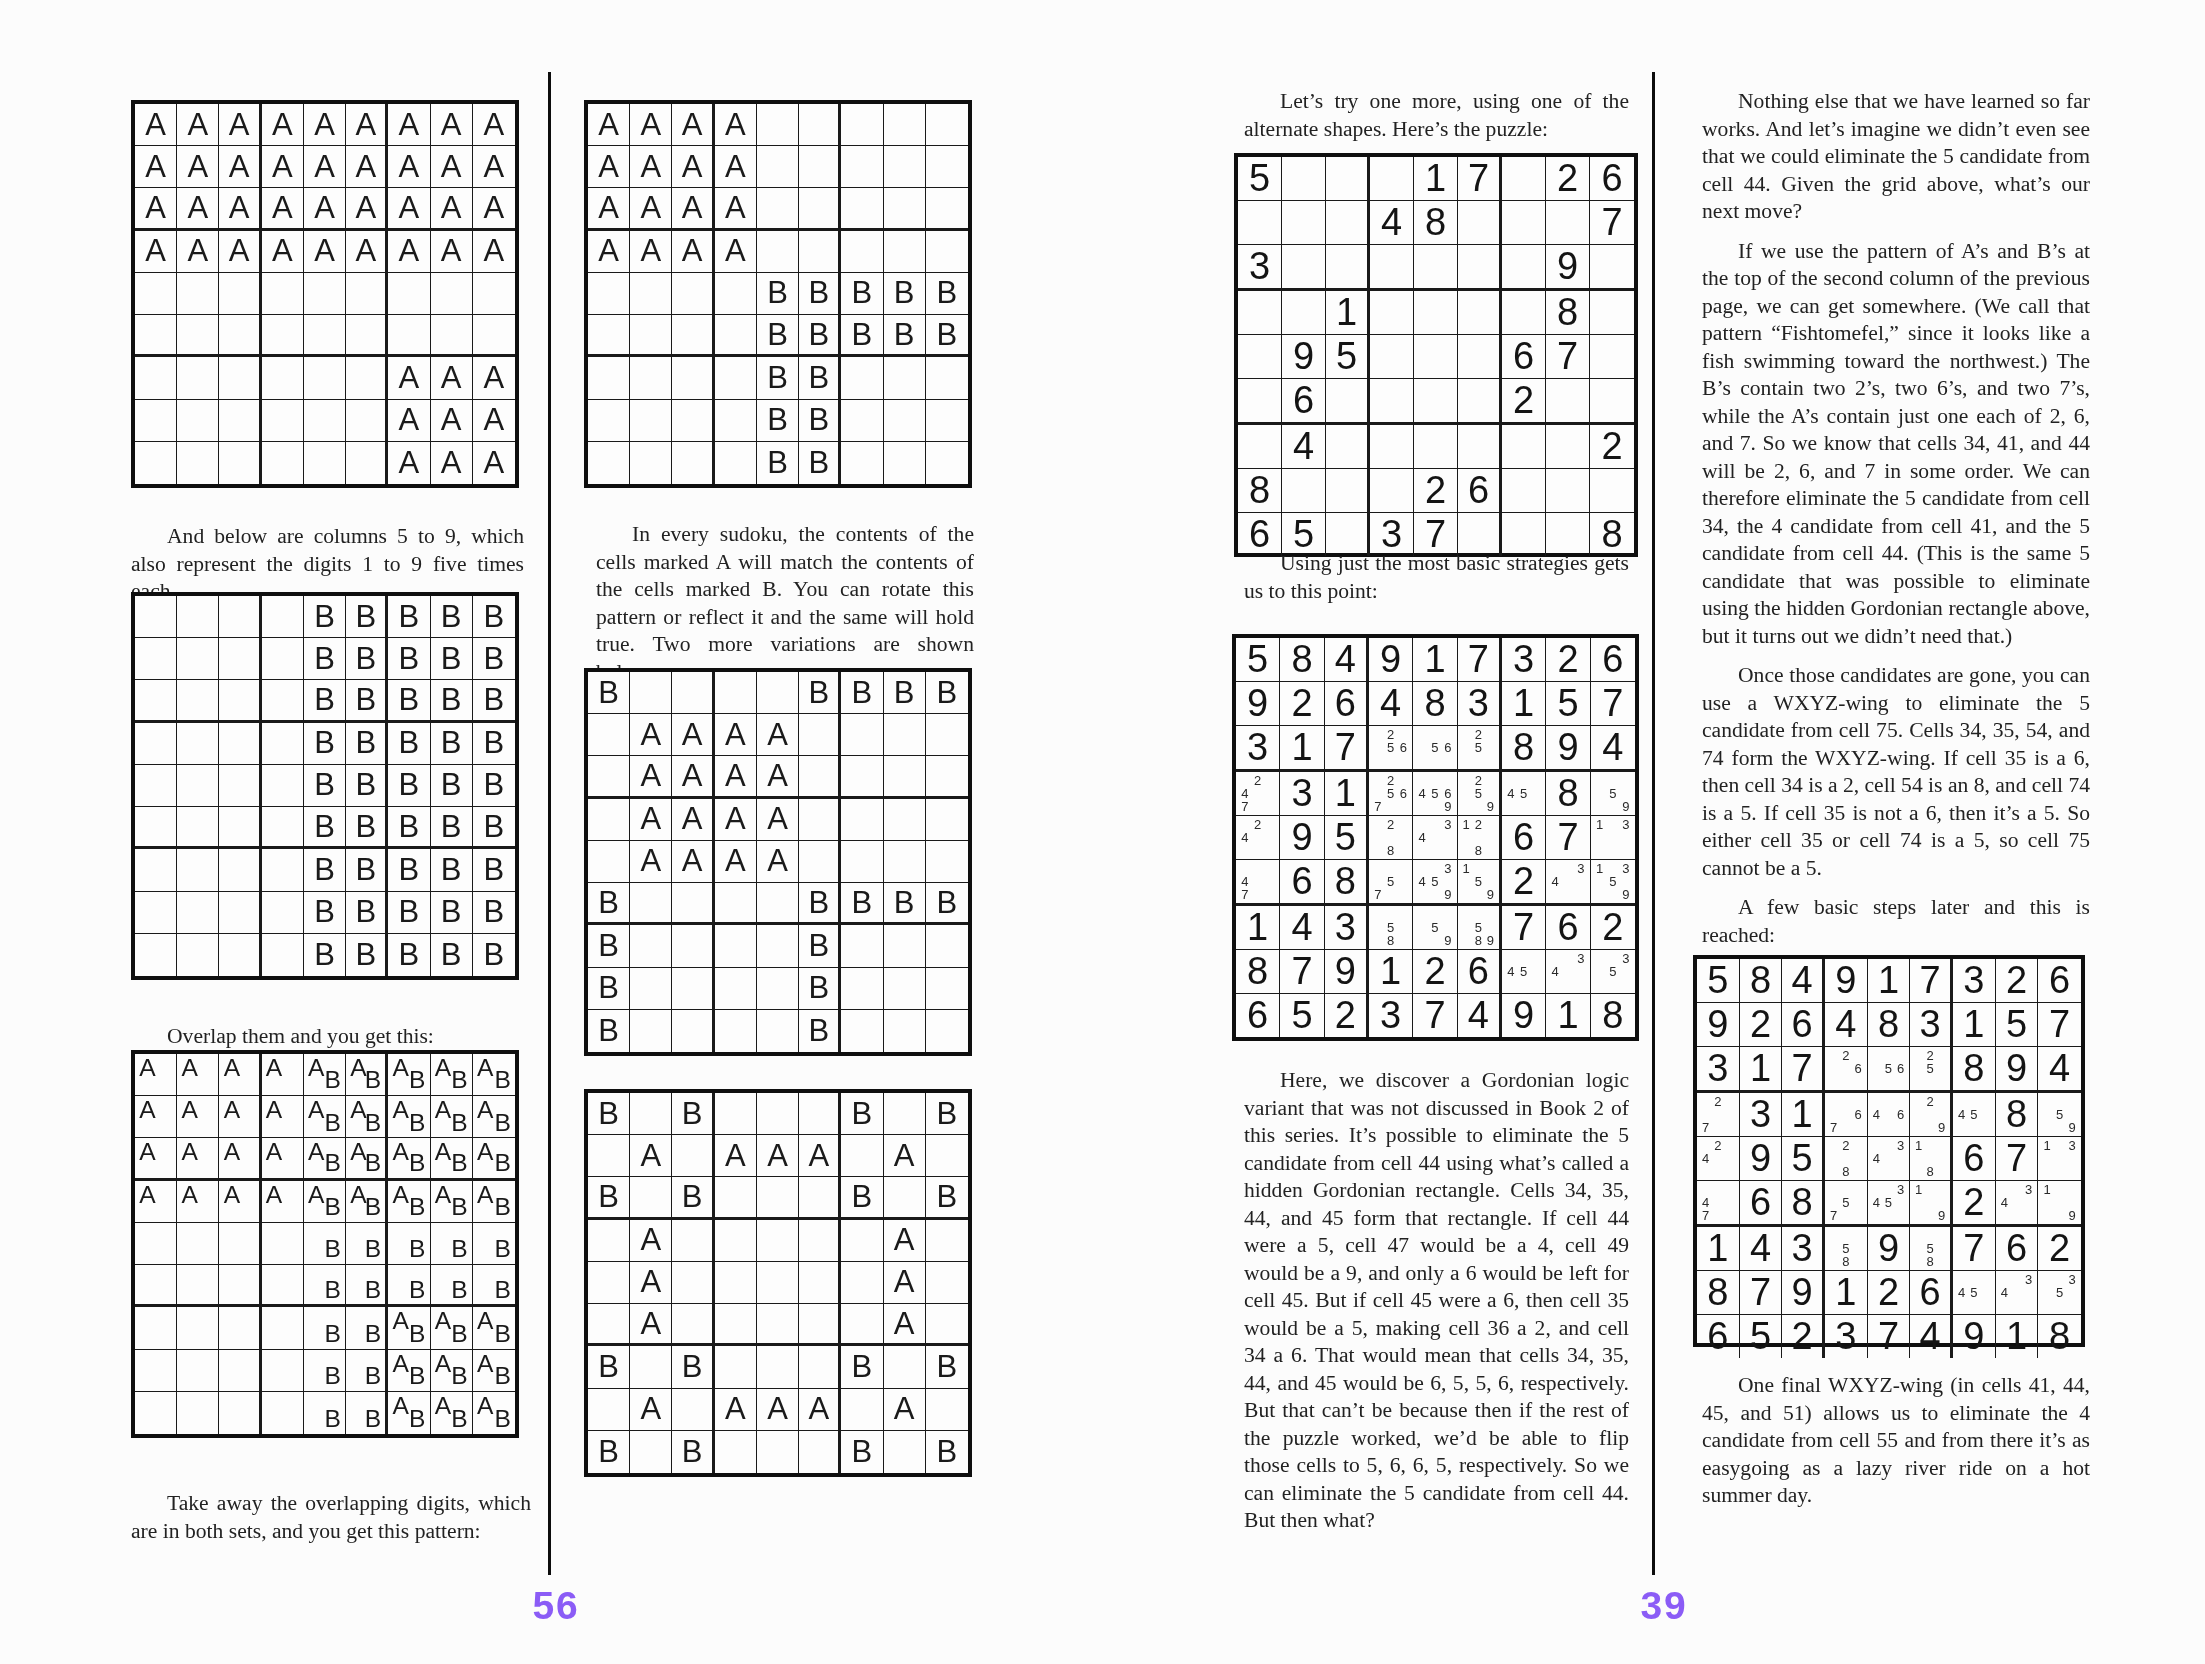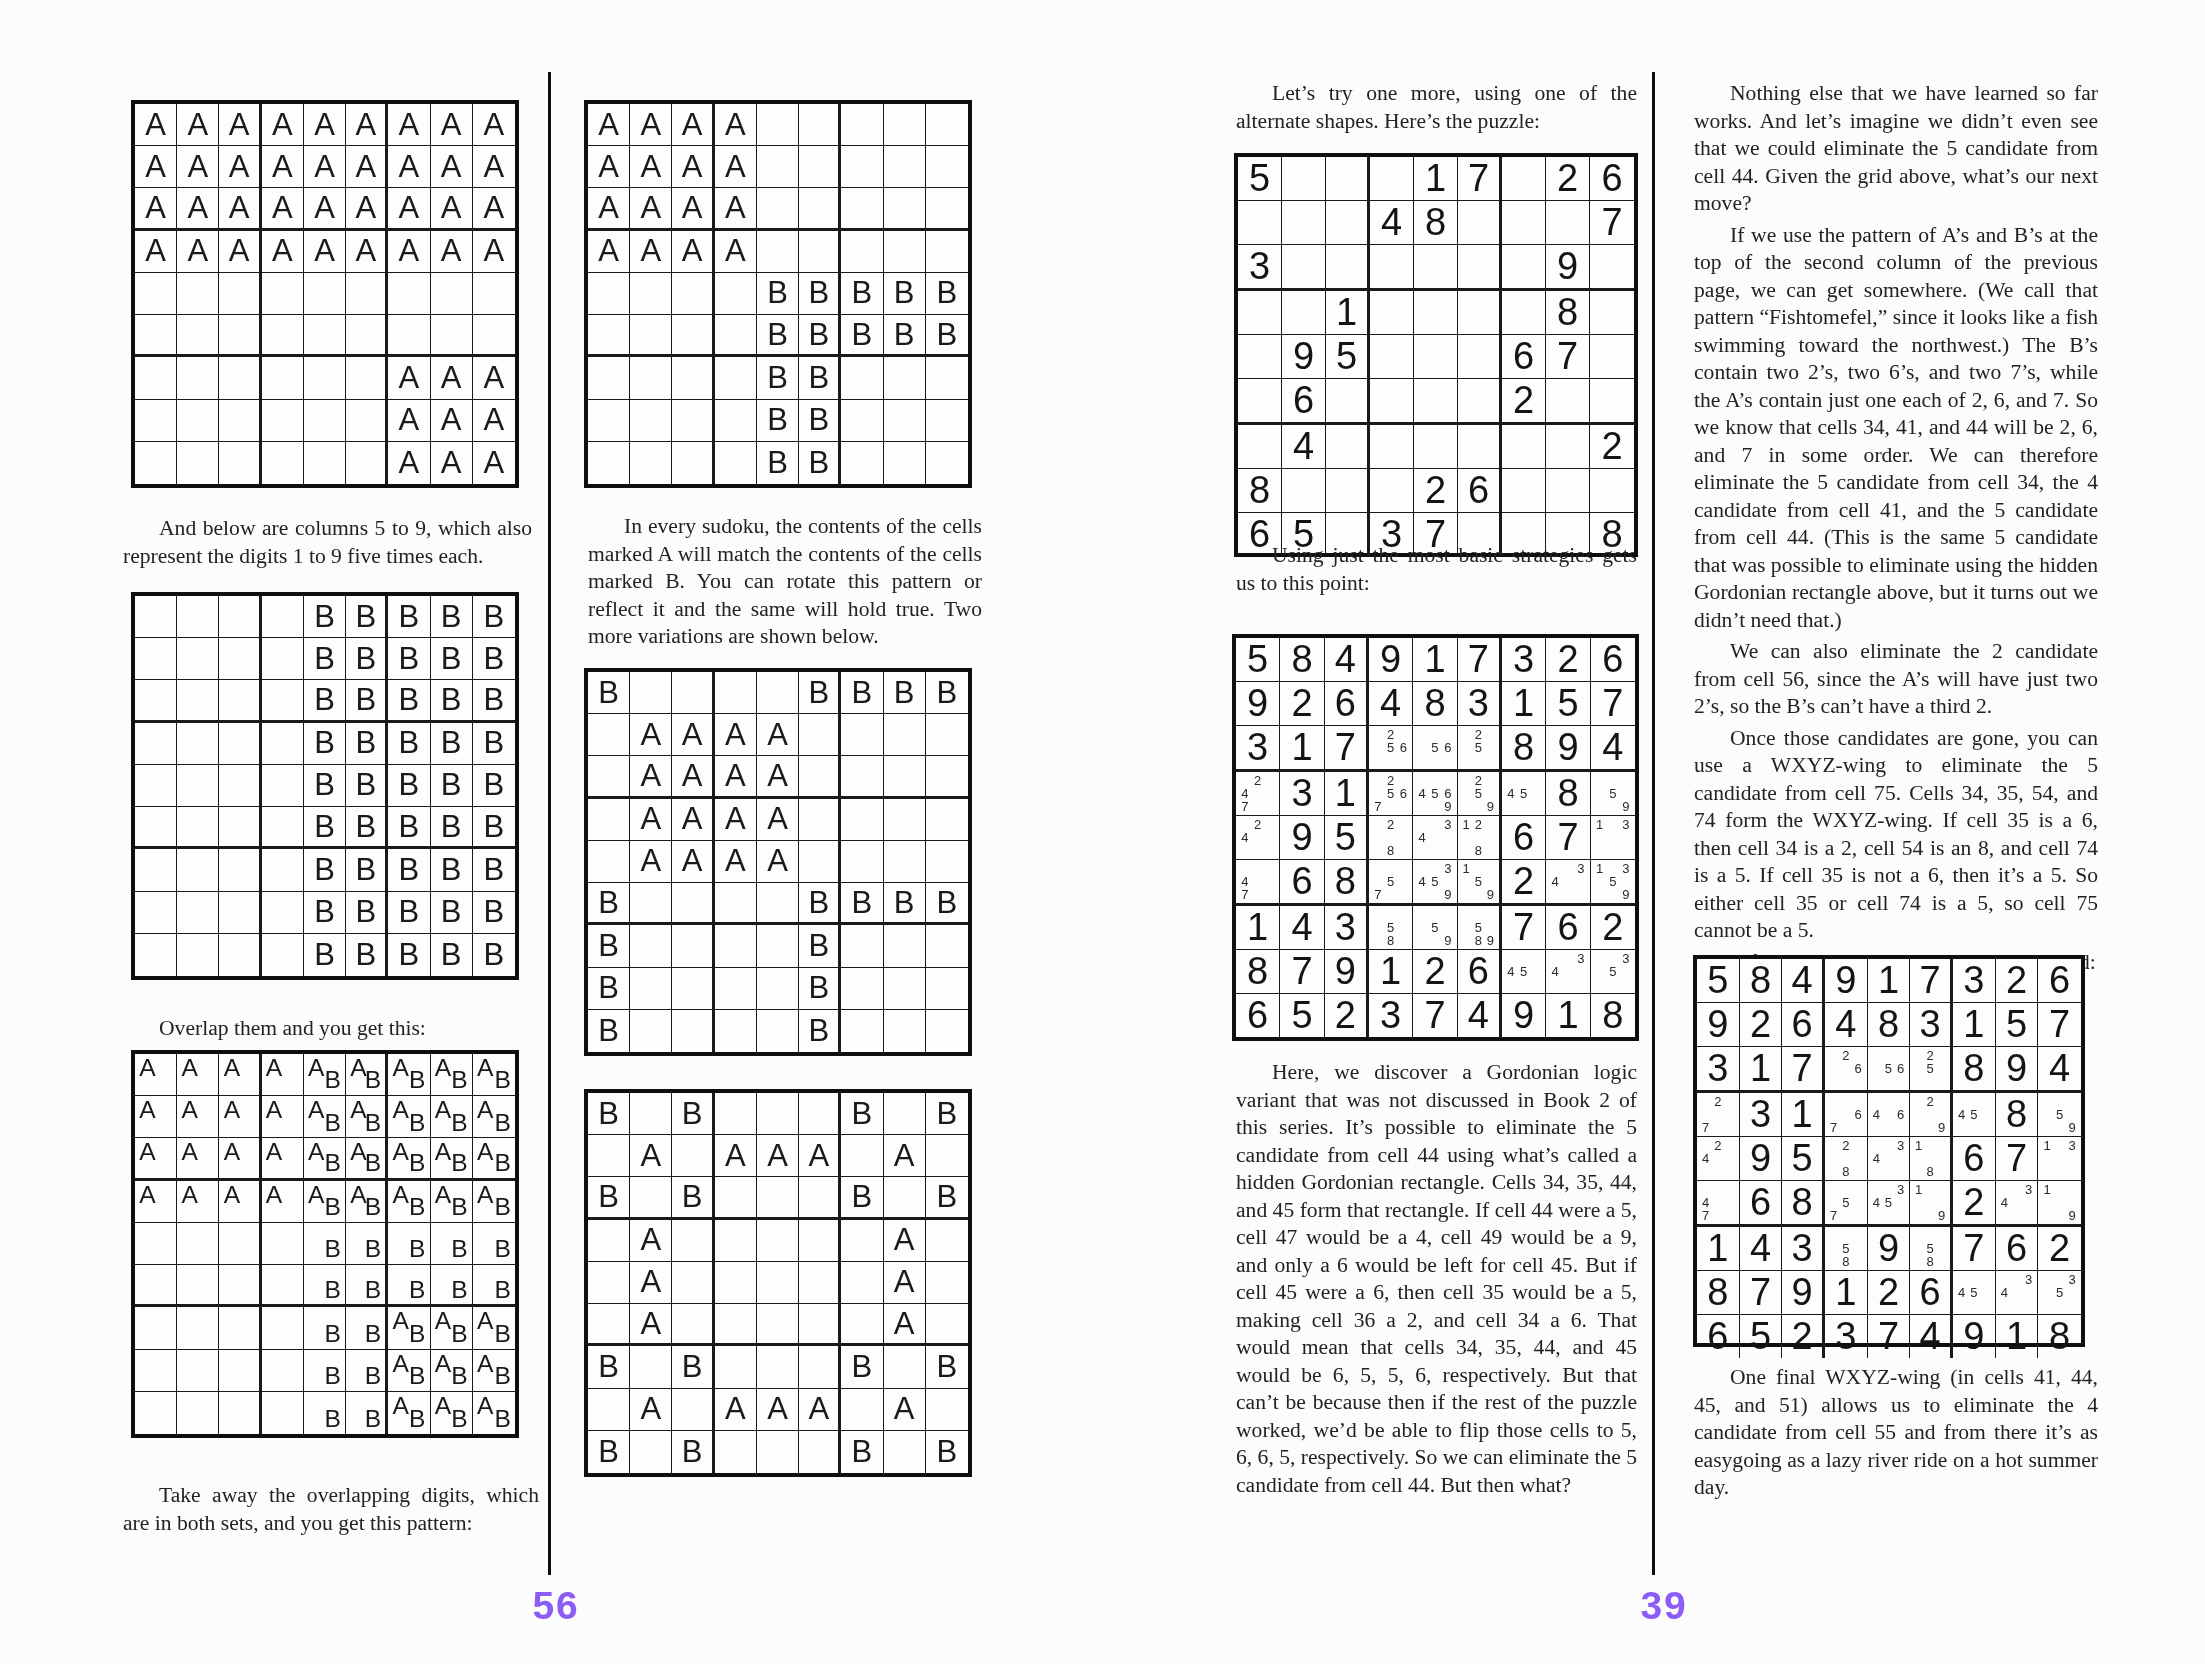--- a/index.html
+++ b/index.html
@@ -5,21 +5,21 @@
   html,body { margin:0; padding:0; background:#d9d9d9; }
   .sheet {
     position:relative; width:2205px; height:1665px;
     background:#fcfcfc; overflow:hidden;
     font-family:"Liberation Serif", serif; color:#1e1e1e;
   }
   .divider { position:absolute; width:3.4px; background:#0d0d0d; }
 
   .textblock { position:absolute; }
   .textblock p {
-    margin:4px; font-size:21.6px; line-height:27.5px;
+    margin:12px; font-size:21.6px; line-height:27.5px;
     text-align:justify; text-indent:36px; color:#222;
   }
 
   .pagenum {
     position:absolute; transform:translateX(-50%);
     font-family:"Liberation Sans", sans-serif; font-weight:900;
     font-size:39px; letter-spacing:1.7px; color:#8b5cf6;
   }
 
   .grid {
@@ -1598,21 +1598,20 @@
 
   <div class="textblock" style="left:1232px; top:1055px; width:409px;">
     <p>Here, we discover a Gordonian logic variant that was not discussed in Book 2 of this series. It’s possible to eliminate the 5 candidate from cell 44 using what’s called a hidden Gordonian rectangle. Cells 34, 35, 44, and 45 form that rectangle. If cell 44 were a 5, cell 47 would be a 4, cell 49 would be a 9, and only a 6 would be left for cell 45. But if cell 45 were a 6, then cell 35 would be a 5, making cell 36 a 2, and cell 34 a 6. That would mean that cells 34, 35, 44, and 45 would be 6, 5, 5, 6, respectively. But that can’t be because then if the rest of the puzzle worked, we’d be able to flip those cells to 5, 6, 6, 5, respectively. So we can eliminate the 5 candidate from cell 44. But then what?</p>
   </div>
 
   <div class="divider" style="left:1652px; top:72px; height:1503px;"></div>
 
   <div class="textblock" style="left:1690px; top:76px; width:412px;">
     <p>Nothing else that we have learned so far works. And let’s imagine we didn’t even see that we could eliminate the 5 candidate from cell 44. Given the grid above, what’s our next move?</p>
     <p>If we use the pattern of A’s and B’s at the top of the second column of the previous page, we can get somewhere. (We call that pattern “Fishtomefel,” since it looks like a fish swimming toward the northwest.) The B’s contain two 2’s, two 6’s, and two 7’s, while the A’s contain just one each of 2, 6, and 7. So we know that cells 34, 41, and 44 will be 2, 6, and 7 in some order. We can therefore eliminate the 5 candidate from cell 34, the 4 candidate from cell 41, and the 5 candidate from cell 44. (This is the same 5 candidate that was possible to eliminate using the hidden Gordonian rectangle above, but it turns out we didn’t need that.)</p>
-    <p>We can also eliminate the 2 candidate from cell 56, since the A’s will have just two 2’s, so the B’s can’t have a third 2.</p>
     <p>Once those candidates are gone, you can use a WXYZ-wing to eliminate the 5 candidate from cell 75. Cells 34, 35, 54, and 74 form the WXYZ-wing. If cell 35 is a 6, then cell 34 is a 2, cell 54 is an 8, and cell 74 is a 5. If cell 35 is not a 6, then it’s a 5. So either cell 35 or cell 74 is a 5, so cell 75 cannot be a 5.</p>
     <p>A few basic steps later and this is reached:</p>
   </div>
 
   <div class="grid" style="left:1693px; top:955px; width:392px; height:392px;">
       <div class="cell">
         <span class="big-digit">5</span>
       </div>
       <div class="cell">
         <span class="big-digit">8</span>

